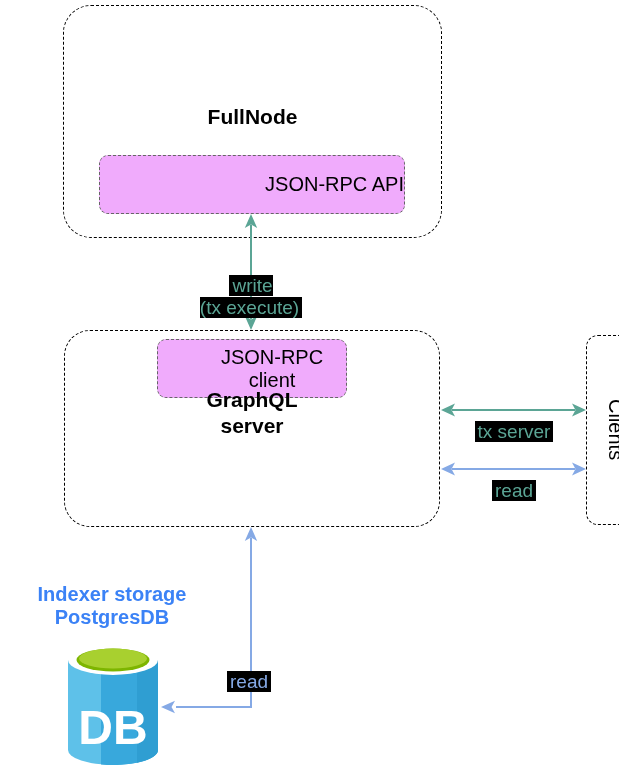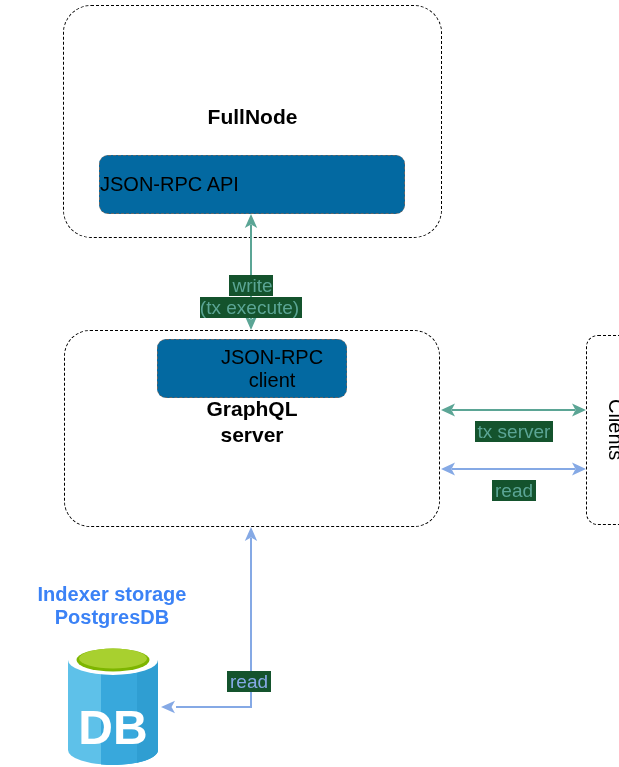--- a/index.html
+++ b/index.html
@@ -18,25 +18,25 @@
   }
   .dashed-box {
     position: absolute;
     border: 1px dashed #000000;
     background: #ffffff;
     box-sizing: border-box;
   }
   .inner-box {
     position: absolute;
     border: 1px dashed #666666;
-    background: #0369a1;
+    background: #f0abfc;
     box-sizing: border-box;
     display: flex;
     align-items: center;
-    justify-content: flex-start;
+    justify-content: flex-end;
   }
   .title {
     position: absolute;
     font-weight: bold;
     font-size: 21px;
     color: #000000;
     text-align: center;
     white-space: pre-line;
     line-height: 26px;
   }
@@ -47,21 +47,21 @@
   }
   .arrow-label {
     position: absolute;
     font-size: 19px;
     text-align: center;
     white-space: pre-line;
     line-height: 22px;
     z-index: 5;
   }
   .arrow-label .bg {
-    background: #14532d;
+    background: #000000;
     padding: 0 3px;
     text-align: right;
   }
   .teal-text { color: #5ba595; }
   .blue-text { color: #85a9e5; }
   .arrow-svg {
     position: absolute;
     z-index: 4;
   }
   .clients-label-wrap {
@@ -109,21 +109,21 @@
   </svg>
   <div class="arrow-label teal-text" style="left:138px; top:253px; width:170px;">
     <span class="bg">write
 (tx execute)</span>
   </div>
 
   <div class="dashed-box" style="left:36px; top:330px; width:376px; height:197px; border-radius:26px;">
     <div class="inner-box" style="left:92px; top:8px; width:190px; height:59px; border-radius:9px;padding-left:40px;">
       <span class="boxlabel">JSON-RPC client</span>
     </div>
-    <div class="title" style="left:0; right:0; top:65px;">GraphQL
+    <div class="title" style="left:0; right:0; top:56px;">GraphQL
 server</div>
   </div>
 
   <div class="dashed-box" style="left:558px; top:335px; width:59px; height:190px; border-radius:12px;">
     <div class="clients-label-wrap">
       <span class="vertical-text">Clients</span>
     </div>
   </div>
 
   <svg class="arrow-svg" style="left:412px; top:399px;" width="147" height="22" viewBox="0 0 147 22">

